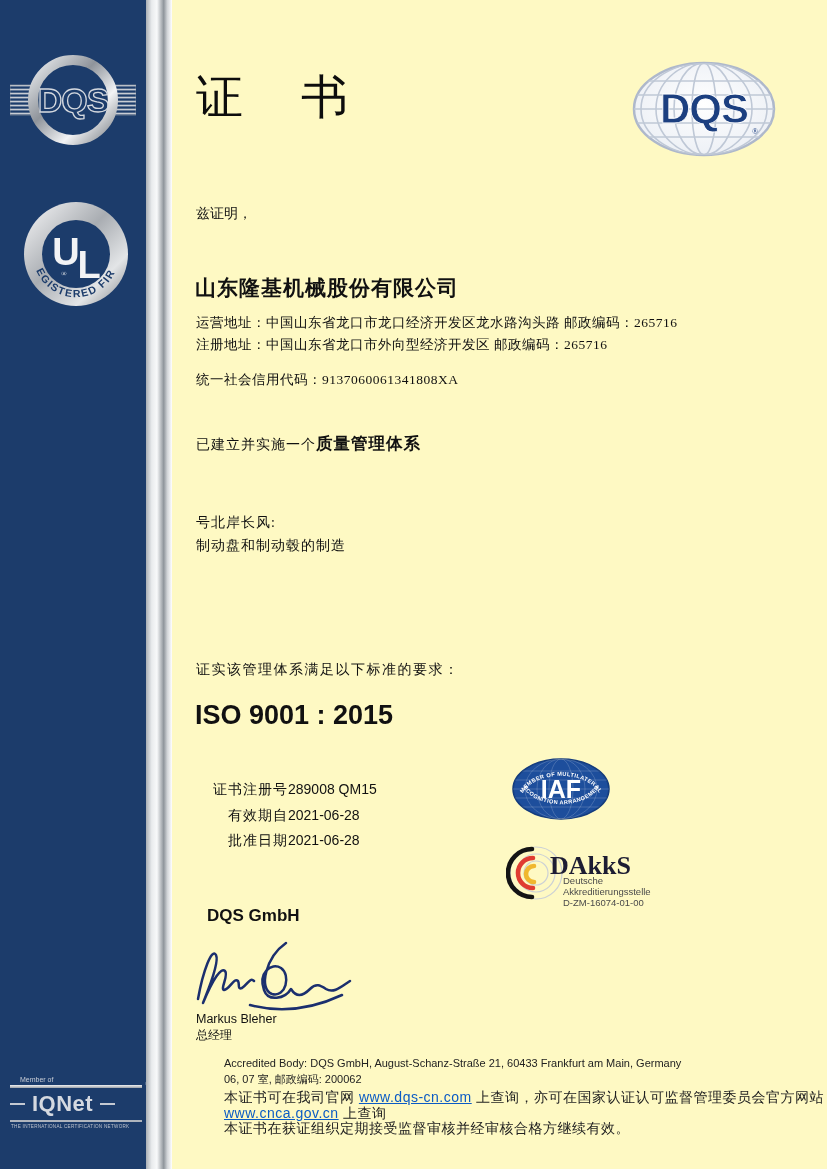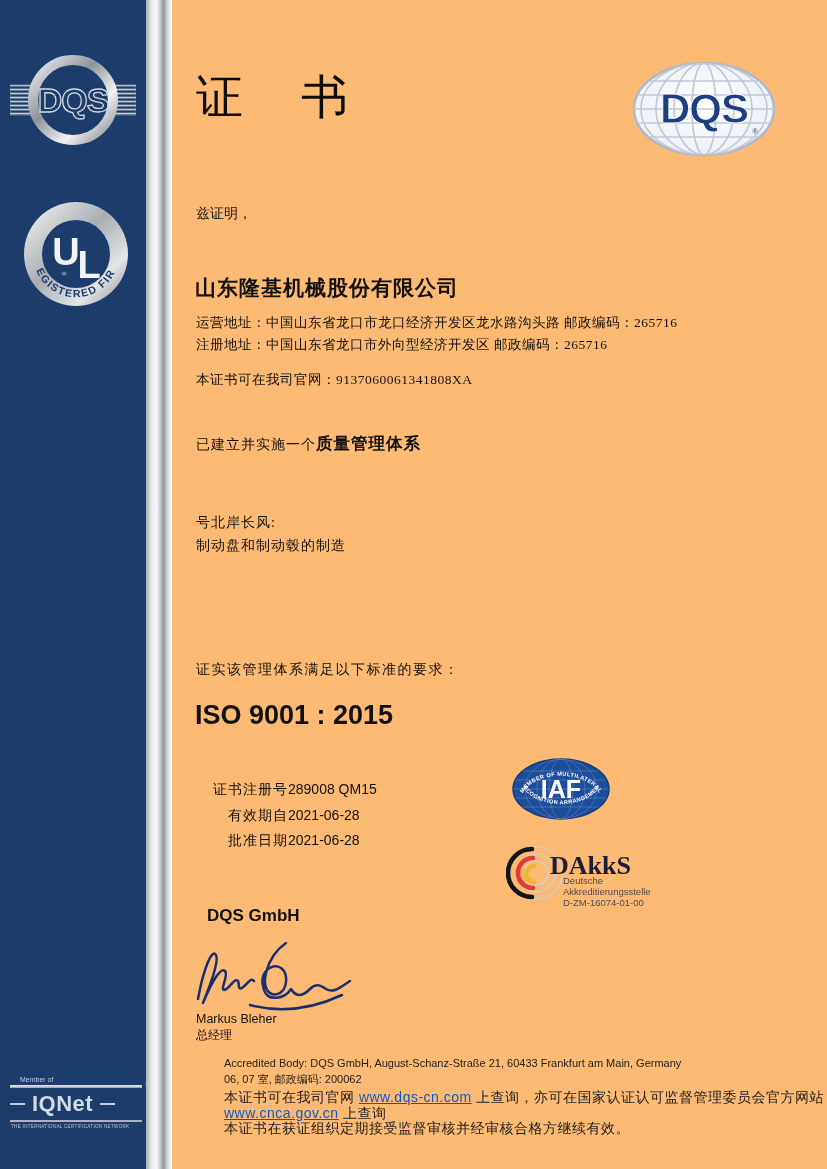--- a/index.html
+++ b/index.html
@@ -1,19 +1,19 @@
 <!DOCTYPE html>
 <html><head>
 <meta charset="utf-8">
 <style>
   * { box-sizing: border-box; }
   body { margin:0; background:#ffffff; }
   .page {
     position: relative; width: 827px; height: 1169px;
-    background:#fdba74; overflow:hidden;
+    background:#fef9c3; overflow:hidden;
     font-family:"Liberation Serif","DejaVu Serif",serif; color:#111;
   }
   .sidebar { position:absolute; left:0; top:0; width:146px; height:1169px; background:#1c3c6b; }
   .binding {
     position:absolute; left:146px; top:0; width:26px; height:1169px;
     background:linear-gradient(90deg,#a9afb5 0%,#e9ebed 22%,#f8f9fa 42%,#8f959b 68%,#d2d5d8 82%,#ffffff 100%);
   }
   .abs { position:absolute; }
 
   
@@ -153,21 +153,21 @@
     </g>
     <text x="74" y="63" text-anchor="middle" font-family="Liberation Sans, sans-serif" font-weight="bold" font-size="42" letter-spacing="-1" fill="#1c3f80" stroke="#ffffff" stroke-width="0.8">DQS</text>
     <text x="122" y="74" font-size="8" fill="#1c3f80">®</text>
   </svg>
 
   <div class="abs intro">兹证明，</div>
 
   <div class="abs company-name">山东隆基机械股份有限公司</div>
   <div class="abs addr1">运营地址：中国山东省龙口市龙口经济开发区龙水路沟头路 邮政编码：265716</div>
   <div class="abs addr2">注册地址：中国山东省龙口市外向型经济开发区 邮政编码：265716</div>
-  <div class="abs credit">本证书可在我司官网：9137060061341808XA</div>
+  <div class="abs credit">统一社会信用代码：9137060061341808XA</div>
 
   <div class="abs built">
     <span>已建立并实施一个</span><span class="sys">质量管理体系</span>
   </div>
 
   <div class="abs scope-label">号北岸长风:</div>
   <div class="abs scope-text">制动盘和制动毂的制造</div>
 
   <div class="abs audit2">证实该管理体系满足以下标准的要求：</div>
 

